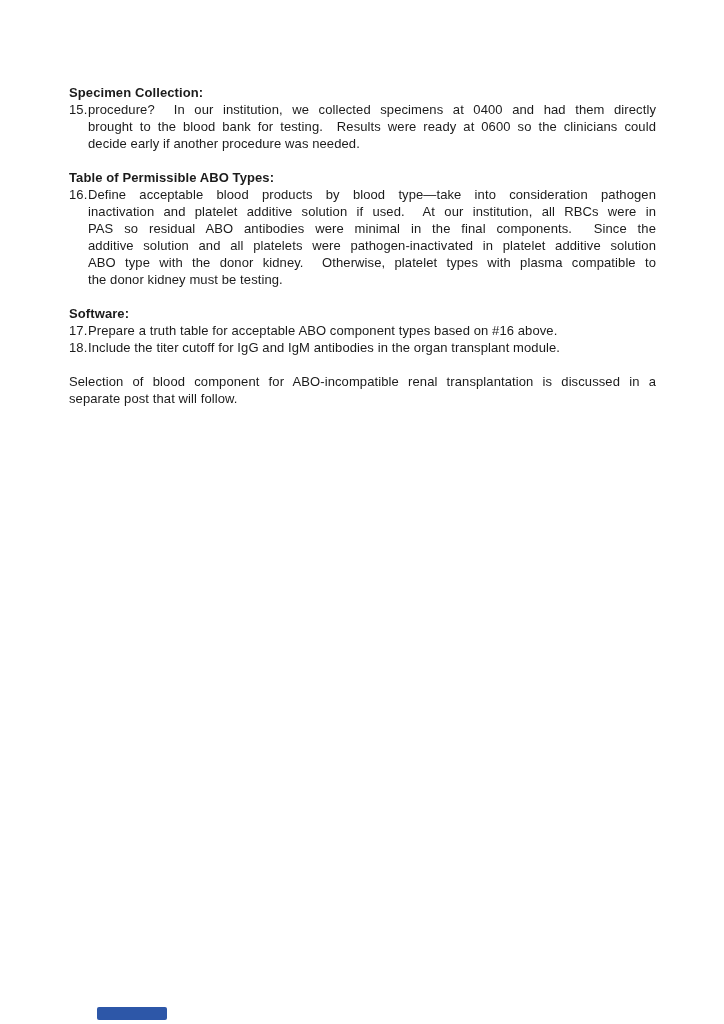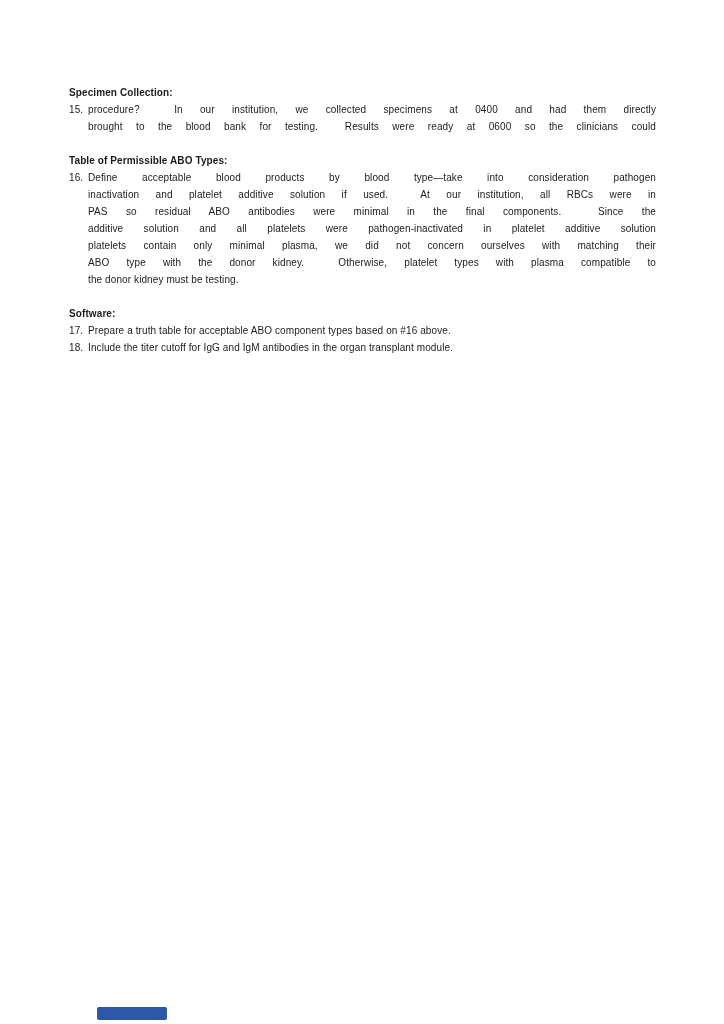--- a/index.html
+++ b/index.html
@@ -8,21 +8,21 @@
     background:#ffffff;
     font-family:"Liberation Sans","DejaVu Sans",sans-serif;
   }
   .page{
     position:absolute;left:0;top:0;
     width:724px;height:1024px;
     background:#ffffff;overflow:hidden;
   }
   .doc{
     position:absolute;left:69px;top:84px;width:587px;
-    font-size:10px;line-height:17px;color:#1b1b1b;
+    font-size:13px;line-height:17px;color:#1b1b1b;
     letter-spacing:0.1px;
   }
   .hd{font-weight:bold;white-space:pre-wrap;}
   .item{position:relative;padding-left:19px;}
   .num{position:absolute;left:0;top:0;}
   .ln{white-space:pre-wrap;min-height:17px;}
   .ln.just{text-align:justify;text-align-last:justify;}
   .gap{height:17px;}
   .closing{}
   .footer-bar{position:absolute;border-radius:2px;}
@@ -30,39 +30,43 @@
 </head>
 <body>
 
 <div class="page">
   <div class="doc" id="doc">
       <div class="hd">Specimen Collection:</div>
       <div class="item">
         <span class="num">15.</span>
         <div class="ln just">procedure?  In our institution, we collected specimens at 0400 and had them directly</div>
         <div class="ln just">brought to the blood bank for testing.  Results were ready at 0600 so the clinicians could</div>
+        <div class="ln">decide early if another procedure was needed.</div>
       </div>
       <div class="gap"></div>
       <div class="hd">Table of Permissible ABO Types:</div>
       <div class="item">
         <span class="num">16.</span>
         <div class="ln just">Define acceptable blood products by blood type—take into consideration pathogen</div>
         <div class="ln just">inactivation and platelet additive solution if used.  At our institution, all RBCs were in</div>
         <div class="ln just">PAS so residual ABO antibodies were minimal in the final components.  Since the</div>
         <div class="ln just">additive solution and all platelets were pathogen-inactivated in platelet additive solution</div>
-        <div class="ln just">platelets contain only minimal plasma, we did not concern ourselves with matching their</div>
         <div class="ln just">ABO type with the donor kidney.  Otherwise, platelet types with plasma compatible to</div>
         <div class="ln">the donor kidney must be testing.</div>
       </div>
       <div class="gap"></div>
       <div class="hd">Software:</div>
       <div class="item">
         <span class="num">17.</span>
         <div class="ln">Prepare a truth table for acceptable ABO component types based on #16 above.</div>
       </div>
       <div class="item">
         <span class="num">18.</span>
         <div class="ln">Include the titer cutoff for IgG and IgM antibodies in the organ transplant module.</div>
       </div>
       <div class="gap"></div>
+      <div class="closing">
+        <div class="ln just">Selection of blood component for ABO-incompatible renal transplantation is discussed in a</div>
+        <div class="ln">separate post that will follow.</div>
+      </div>
     </div>
   <div class="footer-bar" id="footer-bar" style="left: 97px; top: 1007px; width: 70px; height: 13px; background: rgb(45, 87, 168);"></div>
 </div>
 
 </body></html>

